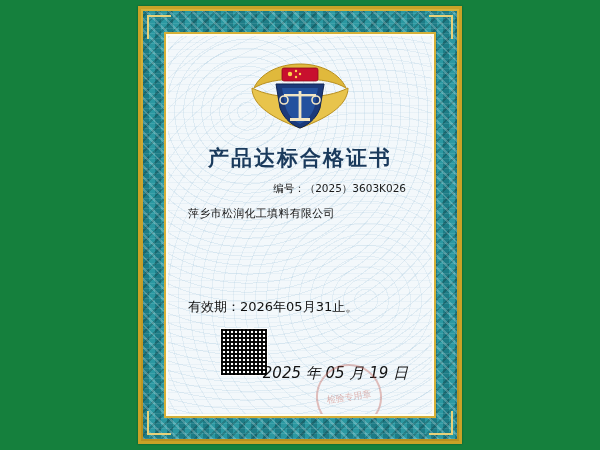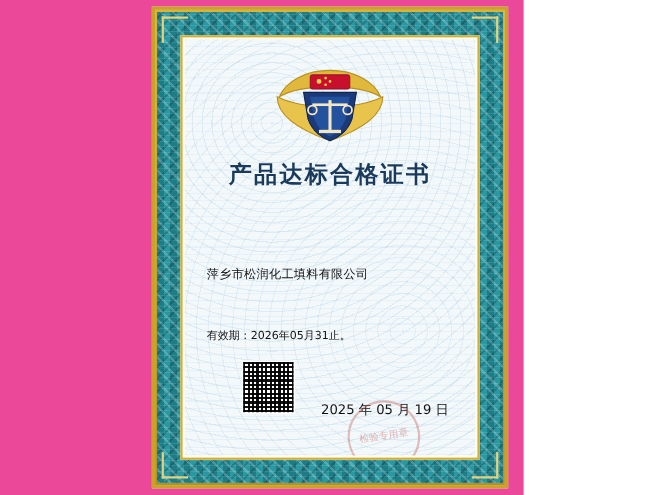--- a/index.html
+++ b/index.html
@@ -5,23 +5,23 @@
   html, body {
     margin: 0;
     padding: 0;
     width: 600px;
     height: 450px;
     background: #ffffff;
     font-family: "DejaVu Sans", sans-serif;
   }
   #page {
     position: relative;
-    width: 476px;
+    width: 600px;
     height: 450px;
-    background: #ec4899;
+    background: #15803d;
     overflow: hidden;
   }
 
   
   .cert {
     position: absolute;
     left: 138px;
     top: 6px;
     width: 324px;
     height: 438px;
@@ -112,39 +112,38 @@
     color: #1a1a1a;
     font-family: "DejaVu Sans", sans-serif;
   }
   .recipient {
     position: absolute;
     left: 20px;
     top: 170px;
     font-size: 11px;
     color: #111;
     letter-spacing: 0.3px;
-    margin-top: 36px;
   }
   .body-text {
     position: absolute;
     left: 20px;
     right: 18px;
     top: 190px;
     font-size: 10.5px;
     line-height: 19px;
     color: #111;
     text-align: justify;
     text-indent: 21px;
     letter-spacing: 0.2px;
   }
   .validity {
     position: absolute;
     left: 20px;
     top: 262px;
-    font-size: 10px;
+    font-size: 13px;
     color: #111;
   }
   .qr {
     position: absolute;
     left: 52px;
     top: 292px;
     width: 46px;
     height: 46px;
     background-color: #fff;
     background-image:
@@ -158,22 +157,23 @@
     right: 24px;
     top: 296px;
     font-size: 11px;
     color: #111;
     letter-spacing: 0.5px;
   }
   .issue-date {
     position: absolute;
     right: 24px;
     top: 328px;
-    font-size: 12px;
-    color: #111;
+    font-size: 15px;
+    color: #111;
+    font-style: italic;
   }
   .seal {
     position: absolute;
     left: 148px;
     top: 328px;
     width: 62px;
     height: 62px;
     border-radius: 50%;
     border: 2px solid rgba(190,80,70,0.35);
     color: rgba(190,80,70,0.40);
@@ -221,20 +221,23 @@
 
         <rect x="52.6" y="33" width="2.8" height="28" fill="#f2e6c4"></rect>
         <rect x="38" y="36" width="32" height="2.4" fill="#f2e6c4"></rect>
         <circle cx="38" cy="42" r="4" fill="none" stroke="#f2e6c4" stroke-width="1.6"></circle>
         <circle cx="70" cy="42" r="4" fill="none" stroke="#f2e6c4" stroke-width="1.6"></circle>
         <rect x="44" y="60" width="20" height="3" fill="#f2e6c4"></rect>
       </svg>
 
       <div class="title">产品达标合格证书</div>
 
+      <div class="cert-no">
+        <span>编号：</span><span>（2025）3603K026</span>
+      </div>
 
       <div class="recipient">萍乡市松润化工填料有限公司</div>
 
 
       <div class="validity">有效期：2026年05月31止。</div>
 
       <div class="qr"></div>
 
 
       <div class="issue-date">2025 年 05 月 19 日</div>

